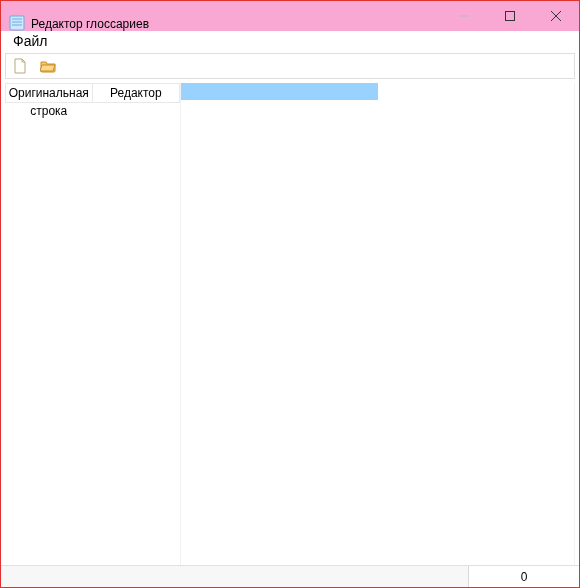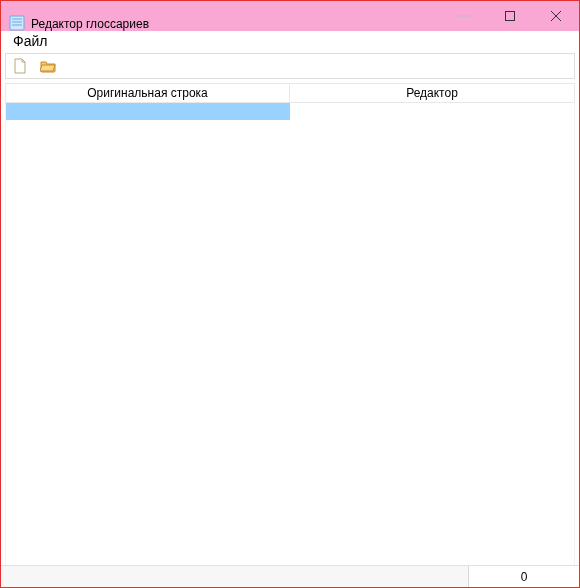--- a/index.html
+++ b/index.html
@@ -61,21 +61,21 @@
     background: #fff;
   }
   .tool-btn {
     width: 20px; height: 20px;
     display: flex; align-items: center; justify-content: center;
   }
   
   .table-wrap {
     flex: 1;
     margin: 0 4px;
-    display: flex; flex-direction: column;
+    display: flex; 
     overflow: hidden;
   }
   .thead {
     display: flex;
     height: 20px;
   }
   .th {
     flex: 0 0 50%;
     border: 1px solid #e8e8e8;
     border-left: none;

